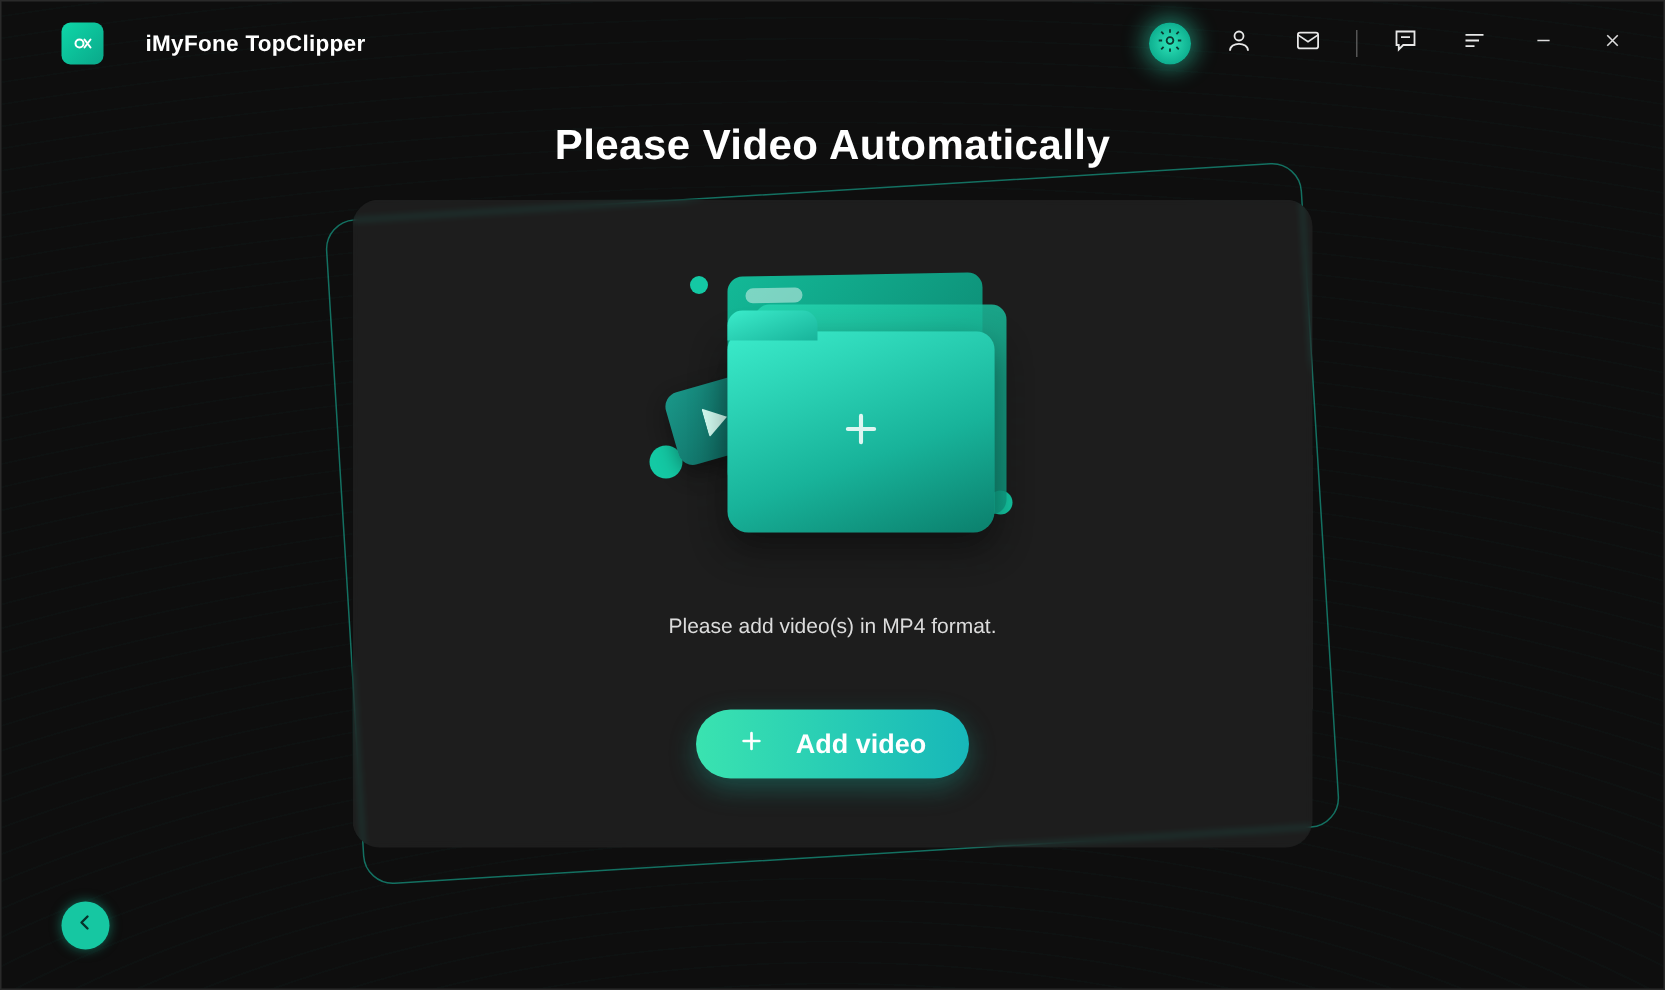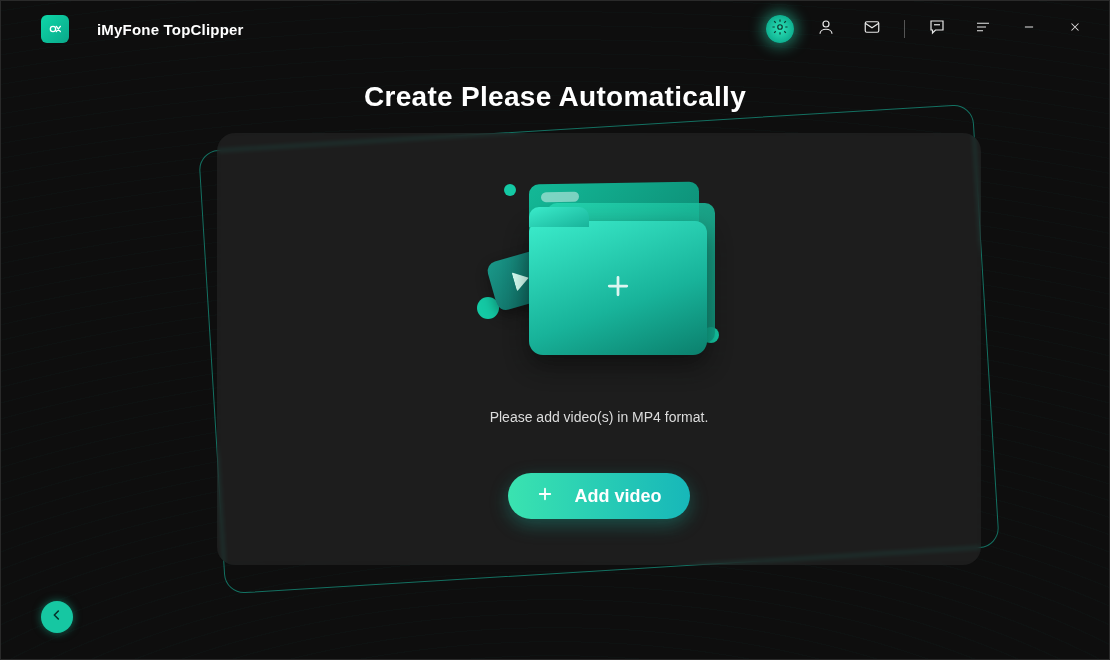--- a/index.html
+++ b/index.html
@@ -59,21 +59,21 @@
   .page-heading {
     position:absolute; top:80px; left:0; right:0;
     text-align:center;
     font-size:28px; font-weight:700;
     letter-spacing:.3px;
   }
 
   
   .card-wrap{
     position:absolute; left:50%; top:132px; transform:translateX(-50%);
-    width:764px; height:432px;margin-left:44px;
+    width:640px; height:432px;
   }
   .card-border{
     position:absolute; inset:-6px;
     border:1px solid #18b39a;
     border-radius:20px;
     transform:rotate(-3.5deg);
     opacity:.6;
   }
   .card{
     position:absolute; inset:0;
@@ -228,21 +228,21 @@
     <div class="win-btn">
       <span>
         <svg viewBox="0 0 24 24">
             <path d="M6 6l12 12M18 6L6 18"></path>
           </svg>
       </span>
     </div>
   </div>
 </div>
 
-<h1 class="page-heading">Create Please Automatically</h1>
+<h1 class="page-heading">Please Video Automatically</h1>
 
 <div class="card-wrap">
   <div class="card-border"></div>
   <div class="card">
 
     <div class="illus">
       <div class="dot d1"></div>
       <div class="dot d2"></div>
       <div class="dot d3"></div>
       <div class="folder-back"></div>

